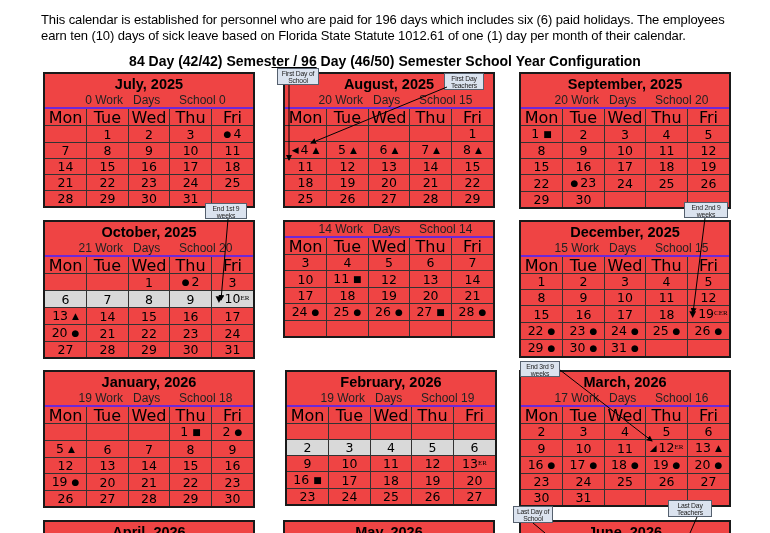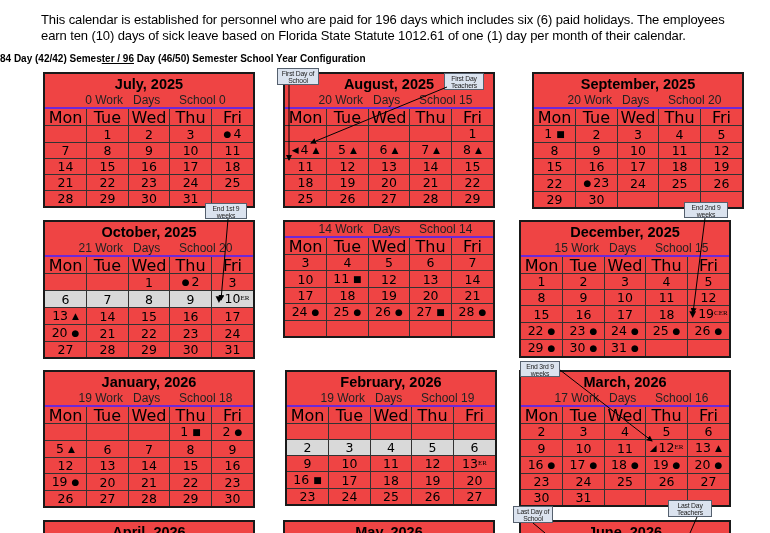--- a/index.html
+++ b/index.html
@@ -1,18 +1,18 @@
 <!DOCTYPE html>
 <html><head>
 <meta charset="utf-8">
 <style>
   html, body { margin:0; padding:0; background:#ffffff; }
   body { width:770px; height:533px; position:relative; overflow:hidden; font-family:"Liberation Sans", sans-serif; color:#000; }
   .intro { position:absolute; left:41px; top:12px; width:720px; font-size:13px; line-height:16px; letter-spacing:-0.1px; }
-  .config-title { position:absolute; left:0; width:770px; top:53px; text-align:left; font-weight:bold; font-size:10px; }
+  .config-title { position:absolute; left:0; width:770px; top:53px; text-align:center; font-weight:bold; font-size:14px; }
   .config-title .ul { text-decoration:underline; }
   .cal { position:absolute; width:212px; border:2px solid #1a1a1a; background:#ef4444; box-sizing:border-box; }
   .cal .title { text-align:center; font-weight:bold; font-size:14.5px; height:19px; line-height:20px; }
   .cal .sub { display:flex; font-size:12px; height:14px; line-height:14px; border-bottom:2px solid #6d28d9; color:#222; }
   .cal .sub .w { width:82px; text-align:right; padding-right:4px; box-sizing:border-box; }
   .cal .sub .d { width:48px; text-align:left; padding-left:6px; box-sizing:border-box; }
   .cal .sub .s { flex:1; text-align:left; padding-left:4px; }
   .cal table { border-collapse:collapse; width:100%; table-layout:fixed; font-family:"DejaVu Sans", sans-serif; }
   .cal th { font-weight:normal; font-size:16px; height:16px; border:1px solid #333; border-top:none; padding:0; line-height:15px; }
   .cal td { font-size:12.5px; height:15px; line-height:15px; border:1px solid #333; text-align:center; padding:0; white-space:nowrap; }
@@ -138,21 +138,21 @@
           <tr class="">
             <td><span>25</span></td>
             <td><span>26</span></td>
             <td><span>27</span></td>
             <td><span>28</span></td>
             <td><span>29</span></td>
           </tr>
         </tbody>
       </table>
     </div>
-    <div class="cal" style="left: 519px; top: 72px; margin-left: 13px;">
+    <div class="cal" style="left: 519px; top: 72px;">
       <div class="title">September, 2025</div>
       <div class="sub">
         <span class="w"><span>20</span> <span>Work</span></span>
         <span class="d">Days</span>
         <span class="s"><span>School</span> <span>20</span></span>
       </div>
       <table>
         <tbody>
           <tr>
             <th>Mon</th>

